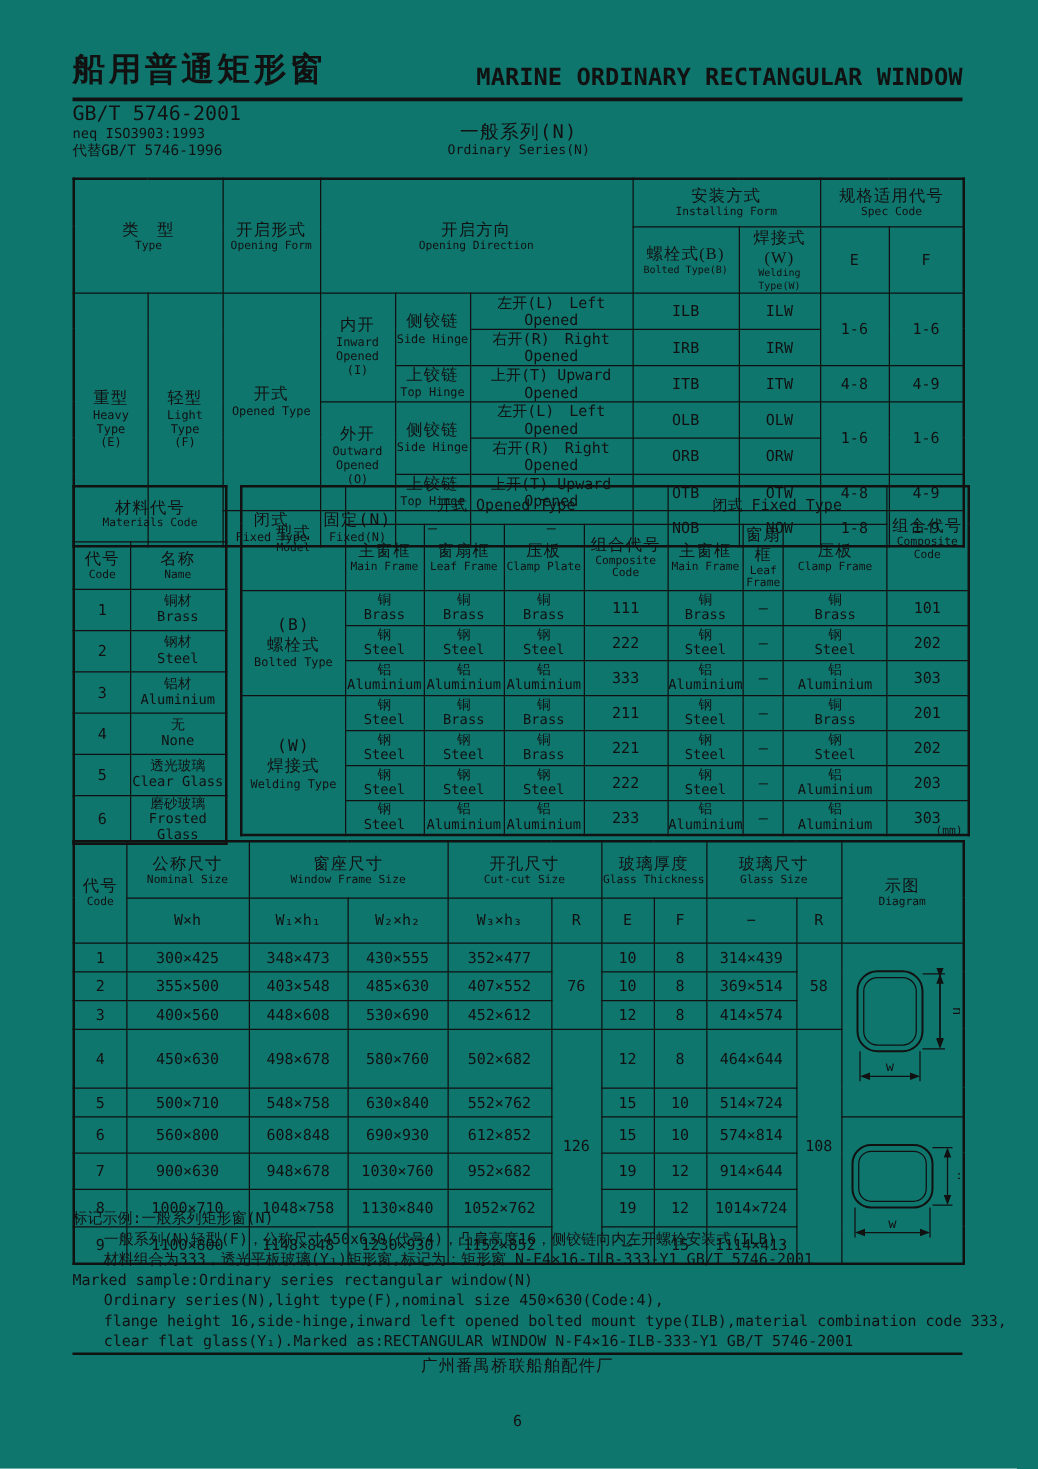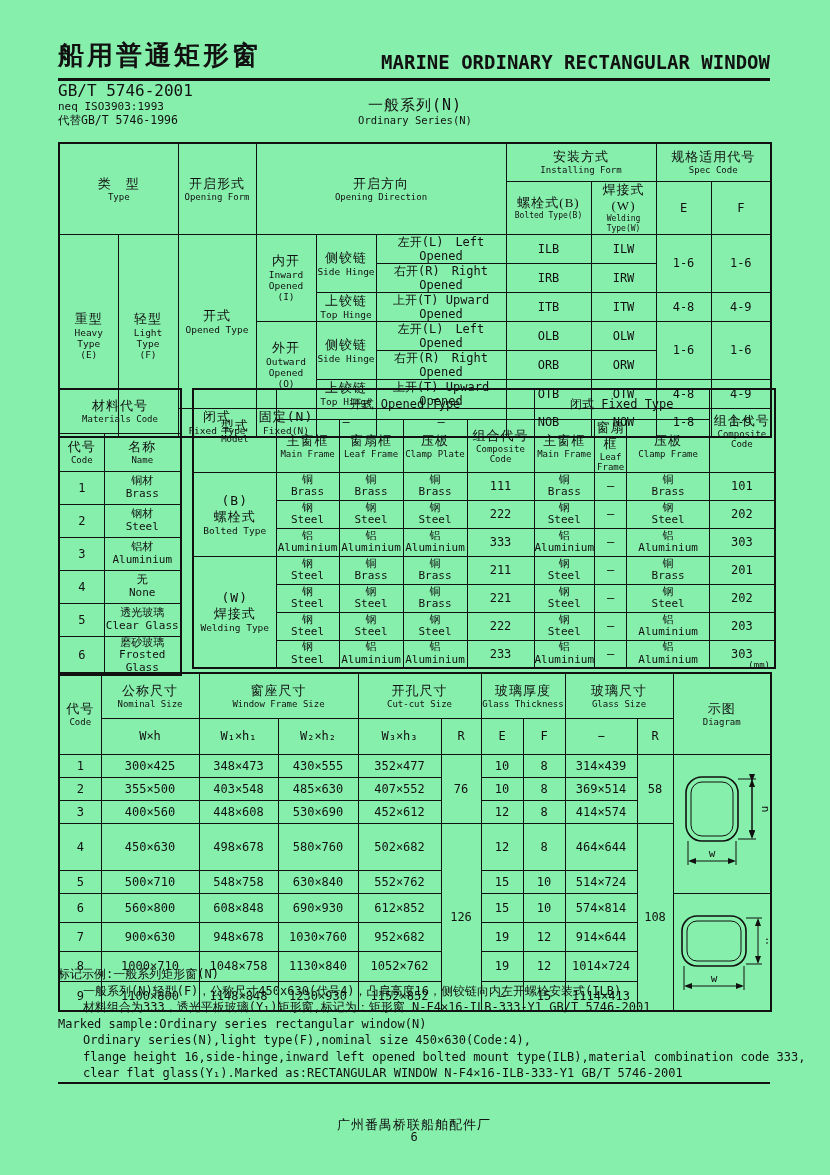--- a/index.html
+++ b/index.html
@@ -1,16 +1,16 @@
 <!DOCTYPE html>
 <html><head>
 <meta charset="utf-8">
 <style>
   html,body{margin:0;padding:0;background:#ffffff;}
-  .page{position:relative;width:830px;height:1175px;background:#86efac;color:#111;
+  .page{position:relative;width:830px;height:1175px;background:#0f766e;color:#111;
         font-family:"DejaVu Sans Mono","DejaVu Sans",monospace;overflow:hidden;}
   
   .title-row{position:absolute;top:38px;left:58px;width:712px;display:flex;
              justify-content:space-between;align-items:flex-end;
              border-bottom:3px solid #111;padding-bottom:5px;}
   .title-zh{font-size:26px;font-weight:bold;letter-spacing:3px;}
   .title-en{font-size:19px;font-weight:bold;letter-spacing:0;text-align:right;}
   .standards{position:absolute;top:82px;left:58px;}
   .std1{font-size:16px;line-height:18px;}
   .std2{font-size:11px;line-height:13px;}
@@ -35,21 +35,21 @@
   #t2{top:388px;left:192px;}
   #mm{position:absolute;top:660px;left:58px;width:712px;text-align:right;font-size:9px;}
   #t3{top:672px;left:58px;}
   .r18{height:18px}.r22{height:22px}.r25{height:25px}.r26{height:26px}
   .r23{height:23px}.r28{height:28px}.r33{height:33px}
   
   .notes{position:absolute;top:966px;left:58px;width:760px;font-size:12px;line-height:16.5px;}
   .notes .ind{padding-left:25px;}
   
   .footline{position:absolute;top:1082px;left:58px;width:712px;border-top:2px solid #111;}
-  .fact-zh{position:absolute;top:1116px;left:58px;width:712px;text-align:center;font-size:13px;letter-spacing:1px;}
+  .fact-zh{position:absolute;top:1084px;left:58px;width:712px;text-align:center;font-size:13px;letter-spacing:1px;}
   .fact-en{position:absolute;top:1104px;left:58px;width:712px;text-align:center;font-size:12px;}
   .pageno{position:absolute;top:1130px;left:58px;width:712px;text-align:center;font-size:12px;}
   svg{display:block;margin:0 auto;}
 </style>
 </head>
 <body>
 
 <div class="page">
 
   <div class="title-row">

